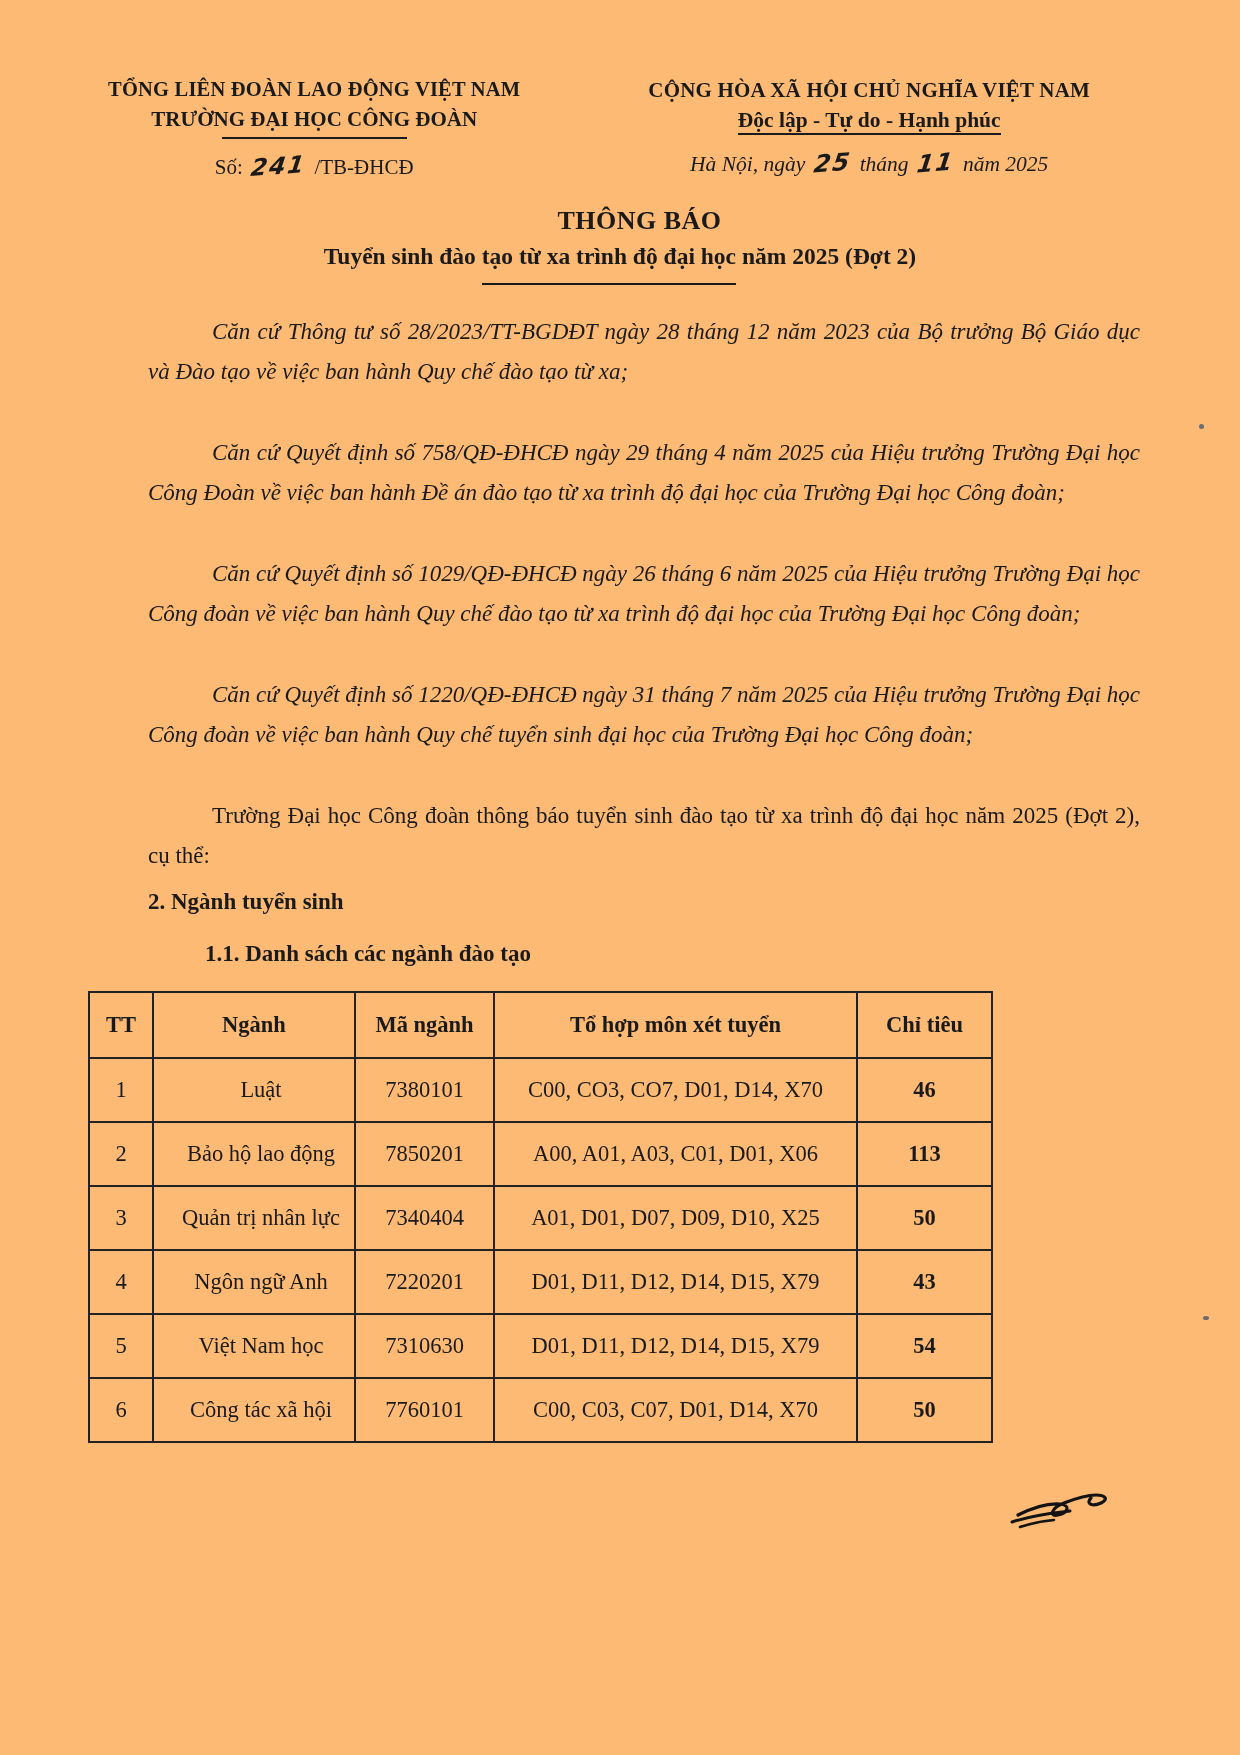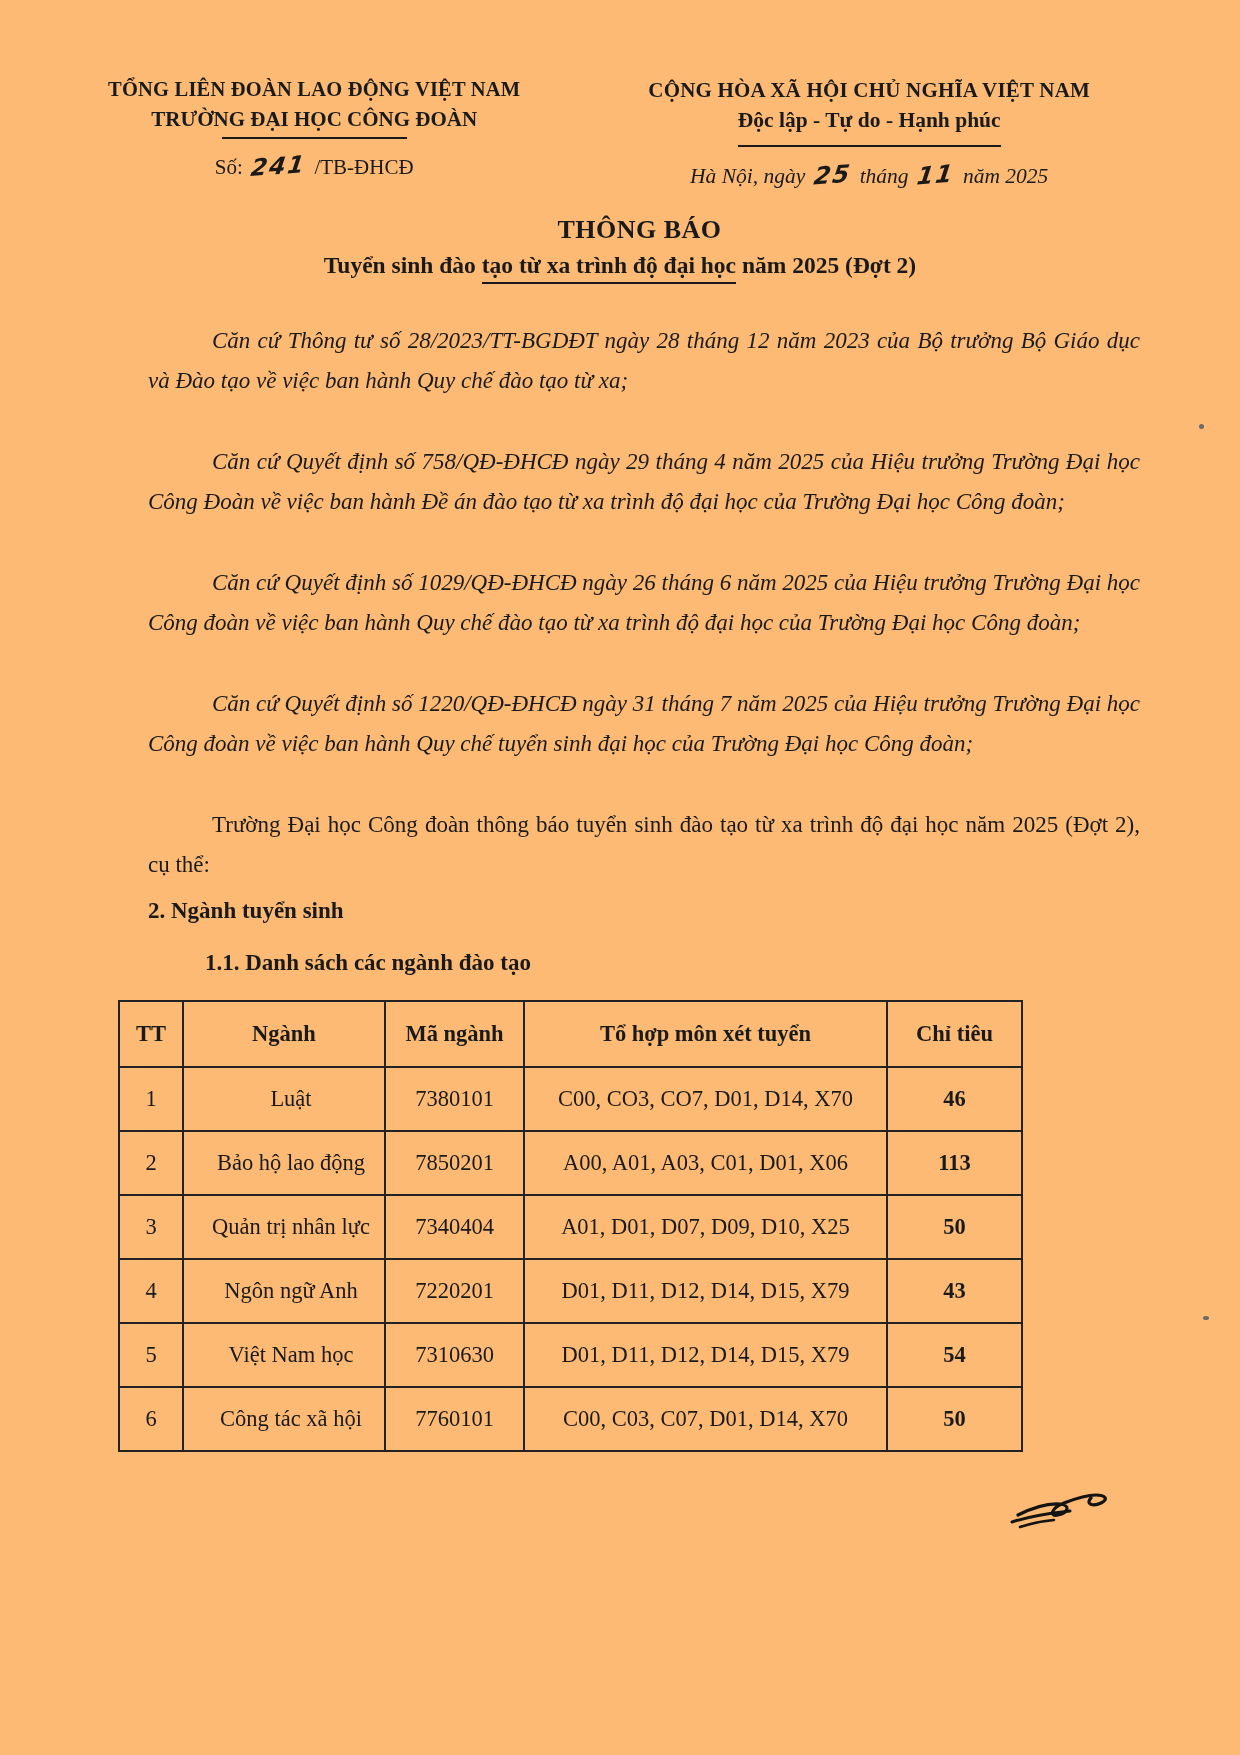--- a/index.html
+++ b/index.html
@@ -17,56 +17,56 @@
   
   .header {
     display: flex;
     padding: 78px 60px 0 70px;
   }
   .header-left  { width: 44%; text-align: center; }
   .header-right { width: 56%; text-align: center; }
   .org-line1 { font-weight: bold; font-size: 20.5px; letter-spacing: 0.2px; }
   .org-line2 { font-weight: bold; font-size: 21px; margin-top: 6px; }
   .org-rule  { width: 185px; border-bottom: 2.5px solid #1a1a1a; margin: 5px auto 0; }
-  .motto-rule{ display: inline-block; border-bottom: 2.5px solid #1a1a1a; padding-bottom: 12px; }
+  .motto-rule{ display: inline-block; border-bottom: 2.5px solid #1a1a1a; padding-bottom: 0; }
   .nat-line1 { font-weight: bold; font-size: 21px; letter-spacing: 0.2px; }
   .nat-line2 { font-weight: bold; font-size: 21.5px; margin-top: 5px; }
   .doc-number { font-size: 21px; margin-top: 13px; }
   .date-line  { font-style: italic; font-size: 21.5px; margin-top: 14px; }
   .hw {
     display: inline-block;
     font-family: "DejaVu Sans", sans-serif;
     font-style: italic;
     font-weight: bold;
     transform: rotate(-4deg) skewX(-12deg);
     letter-spacing: 2px;
     font-size: 1.12em;
     padding: 0 3px;
   }
   
   .title-block { text-align: center; margin-top: 26px; }
   .title-main  { font-weight: bold; font-size: 26px; letter-spacing: 0.5px; padding-left: 39px; }
   .title-sub   { font-weight: bold; font-size: 23.5px; margin-top: 7px; }
-  .title-sub .u { border-bottom: 2.5px solid #1a1a1a; padding-bottom: 4px; }
+  .title-sub .u { border-bottom: 2.5px solid #1a1a1a; padding-bottom: 14px; }
   
   .body-text { margin: 30px 100px 0 148px; width: 992px; }
   .body-text p {
     font-size: 23px;
     line-height: 39.5px;
     text-align: justify;
     text-indent: 64px;
     margin-top: 42px;
   }
   .body-text p.ital { font-style: italic; }
   
   .sec-h1 { margin: 14px 0 0 148px; font-weight: bold; font-size: 23px; }
   .sec-h2 { margin: 26px 0 0 205px; font-weight: bold; font-size: 23px; }
   
   table.adm {
-    margin: 24px 0 0 118px;
+    margin: 24px 0 0 88px;
     width: 903px;
     border-collapse: collapse;
     table-layout: fixed;
   }
   table.adm th, table.adm td {
     border: 2.4px solid #222;
     font-size: 22.5px;
     text-align: center;
     vertical-align: middle;
   }

